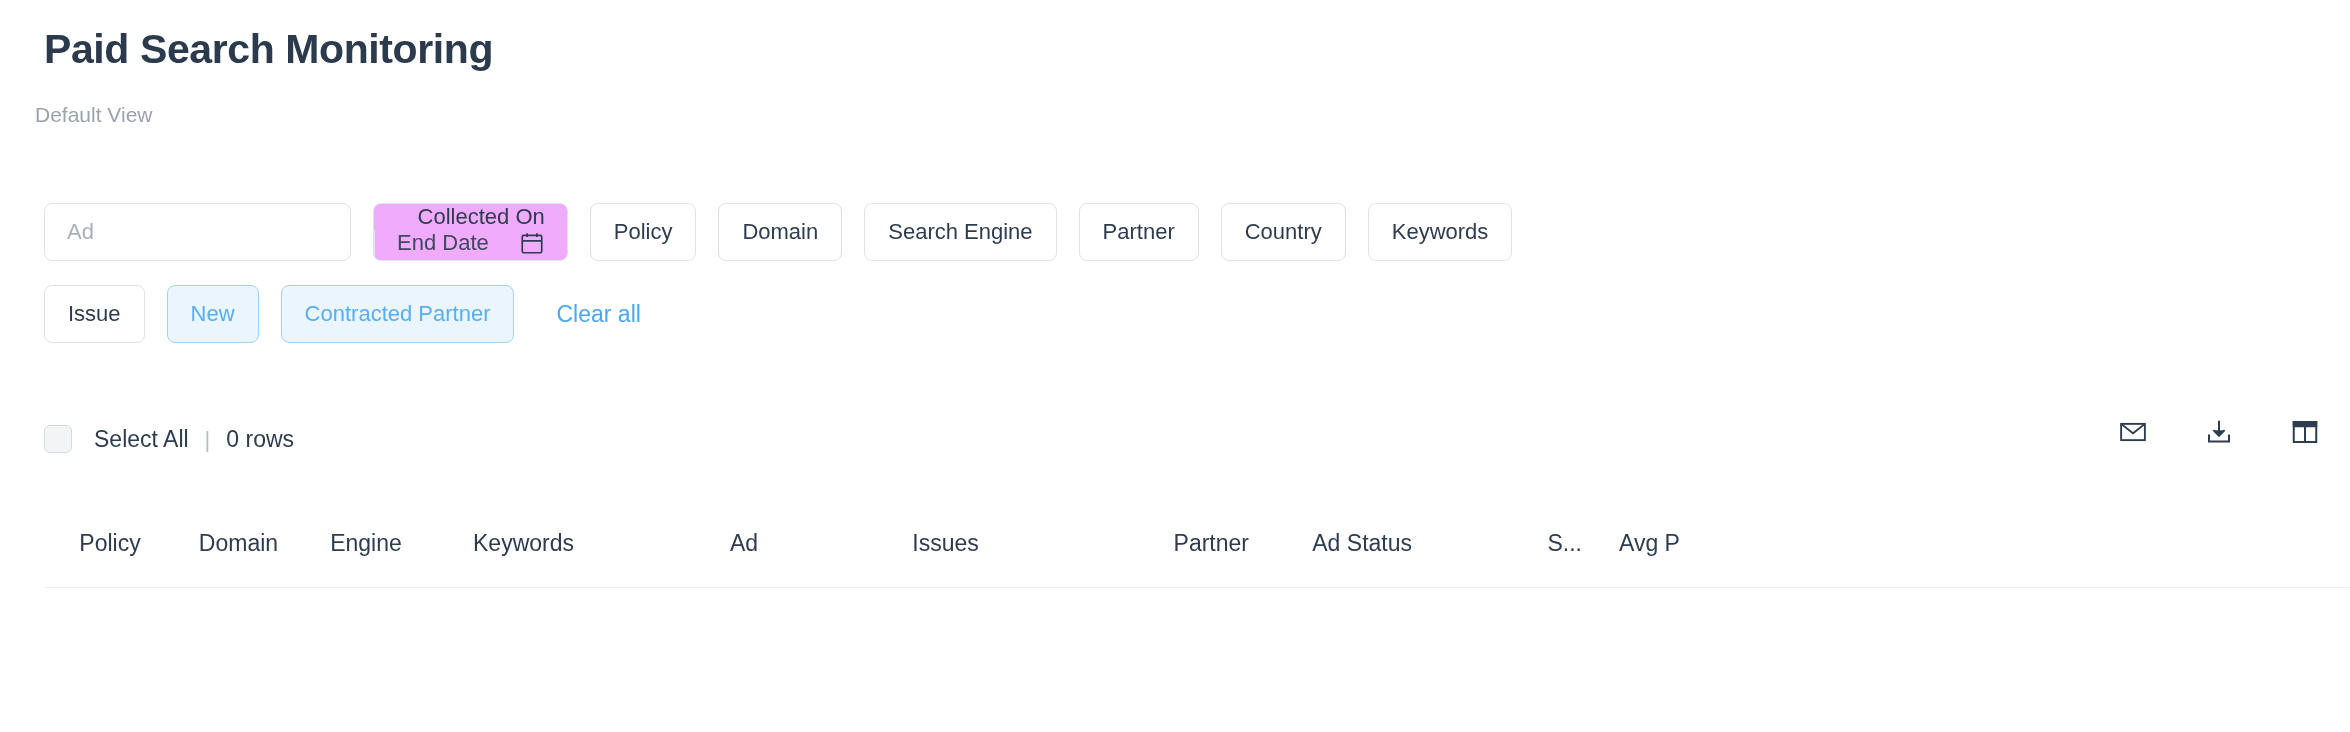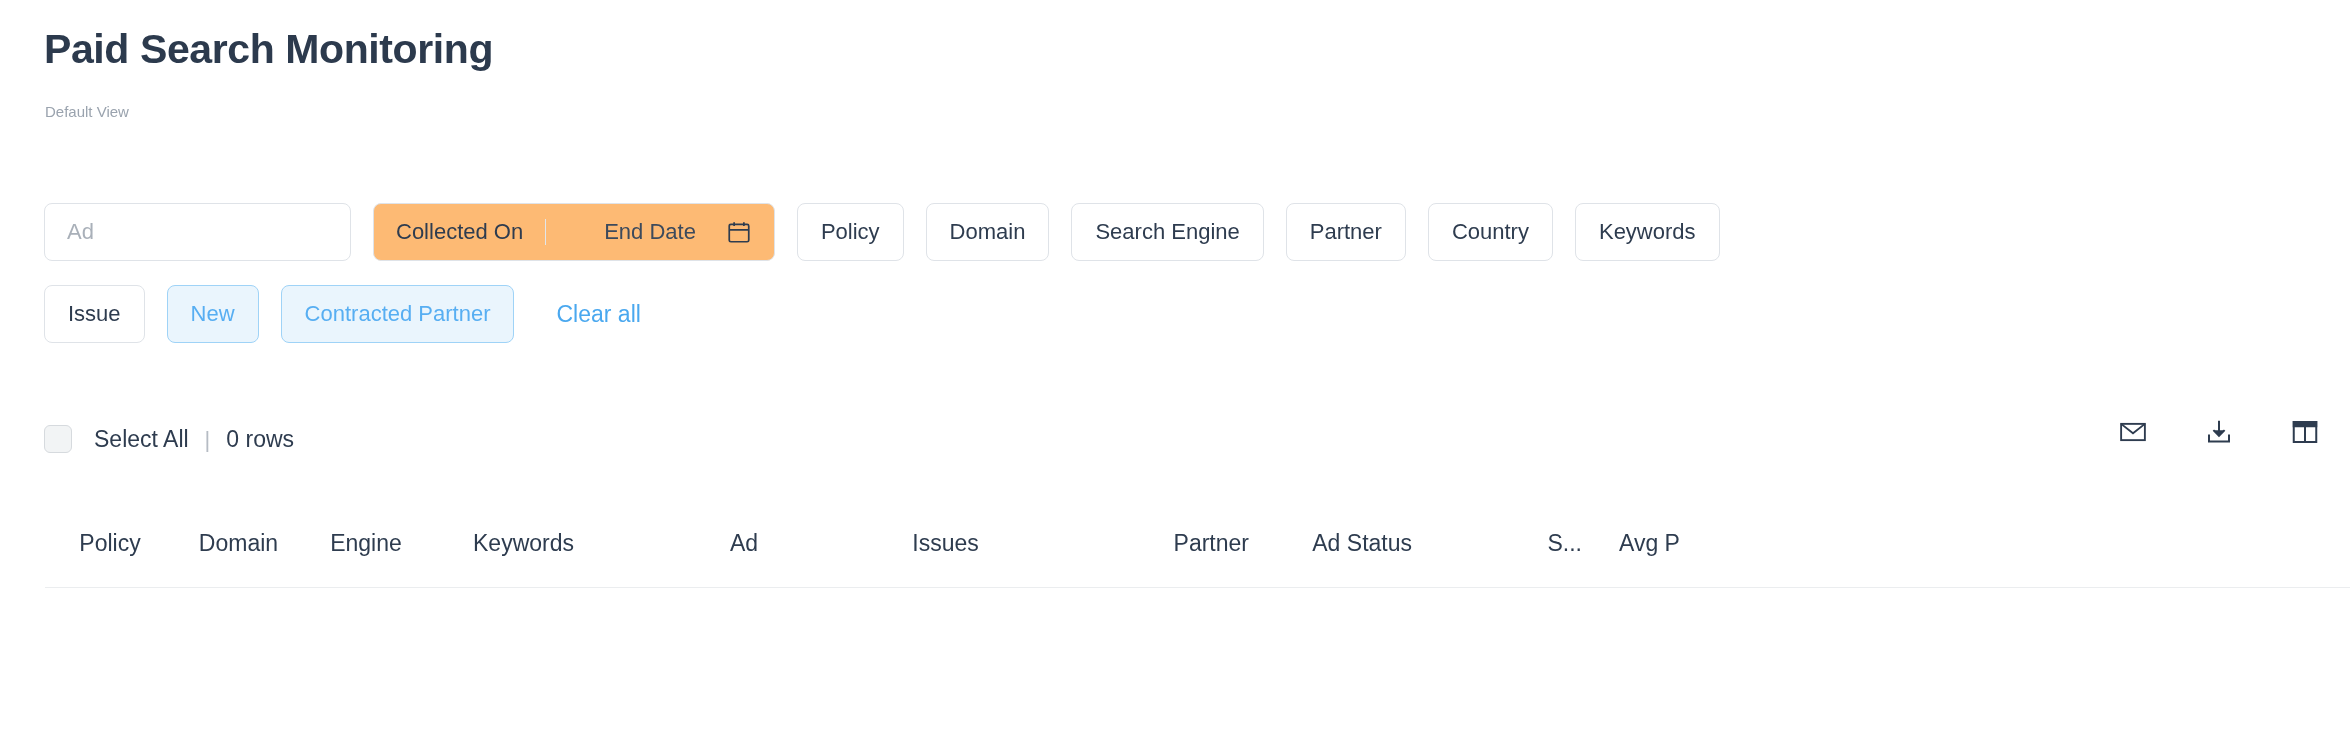--- a/index.html
+++ b/index.html
@@ -30,23 +30,23 @@
     left: 44px;
     top: 26px;
     font-size: 41px;
     font-weight: bold;
     letter-spacing: -0.4px;
     color: #2c3a4d;
     white-space: nowrap;
   }
   .page-subtitle {
     position: absolute;
-    left: 45px;
+    left: 35px;
     top: 103px;
-    font-size: 15px;
+    font-size: 21px;
     color: #9aa3ae;
     white-space: nowrap;
   }
 
   
   .filter-row-1 {
     position: absolute;
     left: 44px;
     top: 203px;
     display: flex;
@@ -64,38 +64,39 @@
     font-family: "Liberation Sans", sans-serif;
     font-size: 22px;
     color: #2e3c4f;
     padding: 0 22px;
     outline: none;
   }
   .ad-input::placeholder { color: #a9b0b9; }
 
   .date-group {
     display: flex;
-    align-items: center;
+    align-items: flex-end;
     height: 58px;
     border: 1px solid #dfe3e8;
     border-radius: 8px;
-    background: #fdba74;
+    background: #f0abfc;
     overflow: hidden;
+    flex-direction: column;
   }
   .date-seg {
     display: flex;
     align-items: center;
     padding: 0 22px;
     font-size: 22px;
     color: #2e3c4f;
     white-space: nowrap;
     gap: 30px;
   }
   .date-seg + .date-seg { border-left: 1px solid #e2e6ea; }
-  .date-seg.placeholder-seg .date-txt { color: #3c4a5c; margin-left: 36px; }
+  .date-seg.placeholder-seg .date-txt { color: #3c4a5c; }
   .cal-icon { display: flex; align-items: center; }
 
   .chip {
     display: flex;
     align-items: center;
     justify-content: center;
     height: 58px;
     padding: 0 23px;
     border: 1px solid #dfe3e8;
     border-radius: 8px;

